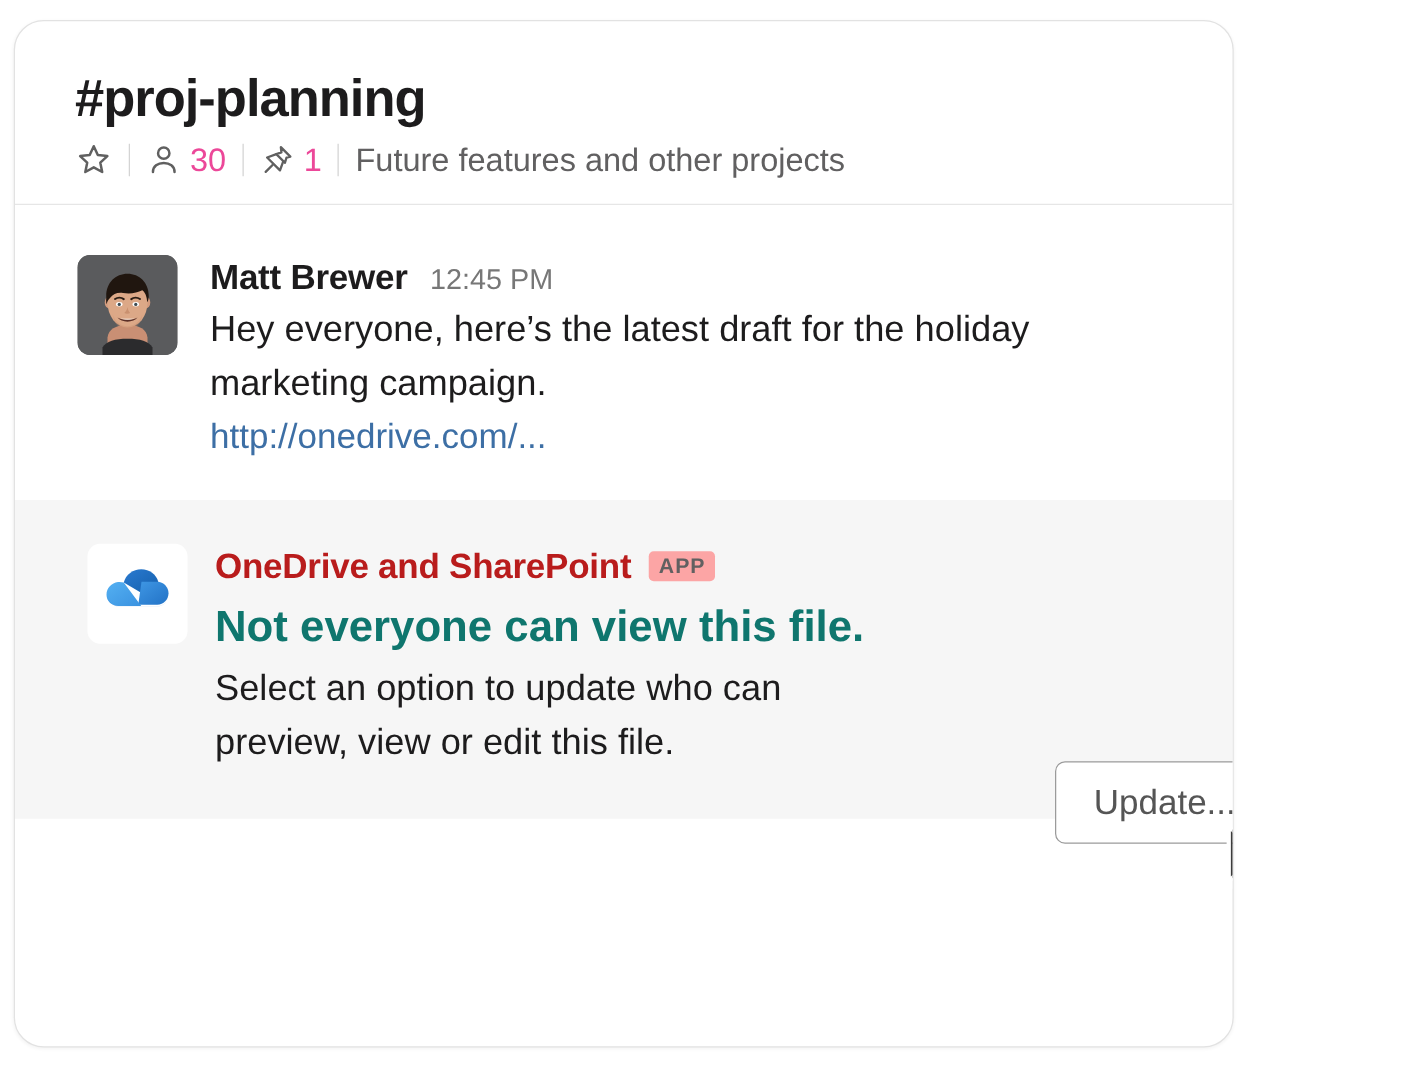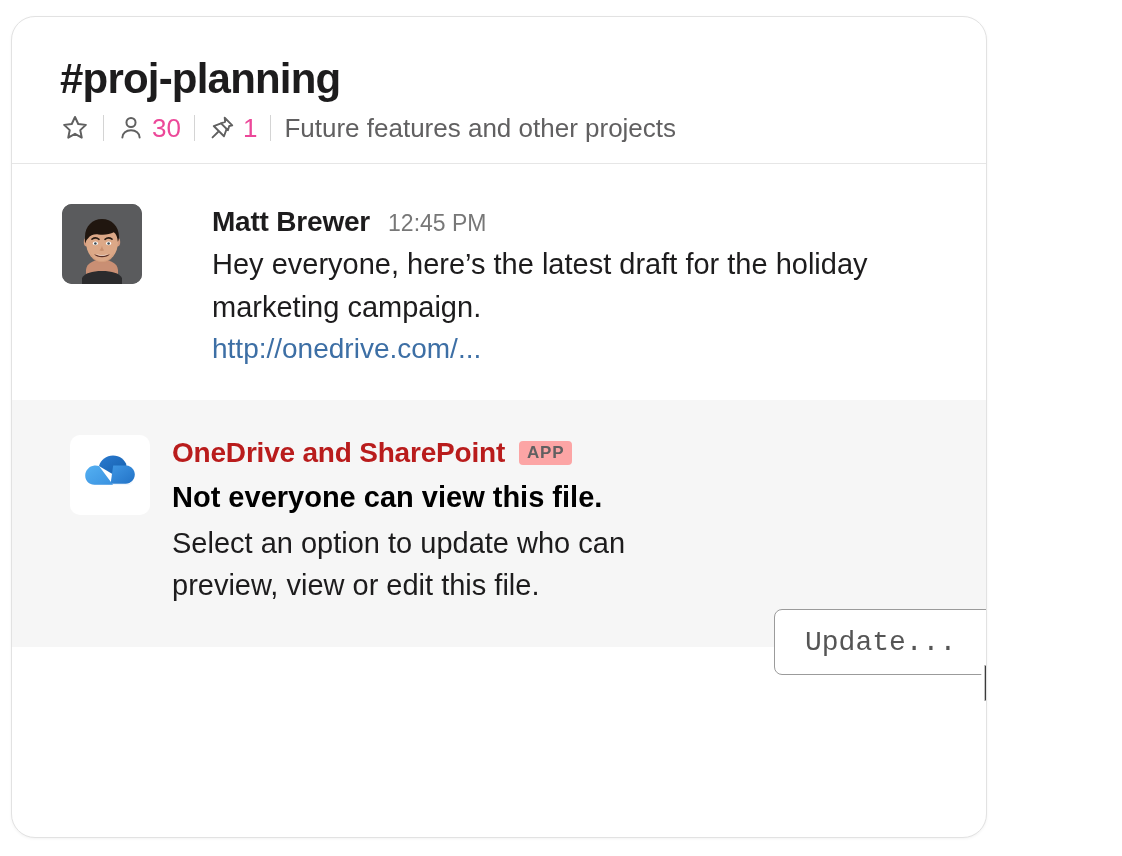--- a/index.html
+++ b/index.html
@@ -74,21 +74,20 @@
     color: #616061;
     font-size: 26px;
     white-space: nowrap;
   }
 
   
   .message-row {
     display: flex;
     padding: 40px 0 30px 50px;
     background: #ffffff;
-    gap: 44px;
   }
   .avatar {
     width: 80px;
     height: 80px;
     border-radius: 10px;
     flex: 0 0 80px;
     overflow: hidden;
     position: relative;
     background: #58595b;
   }
@@ -167,50 +166,49 @@
     background: #fca5a5;
     color: #616061;
     font-size: 17px;
     font-weight: bold;
     letter-spacing: 0.8px;
     padding: 3px 8px 4px 8px;
     border-radius: 4px;
     line-height: 1;
   }
   .attach-title {
-    font-size: 29px;
-    font-weight: bold;
-    color: #000000;
+    font-size: 35px;
+    font-weight: bold;
+    color: #0f766e;
     line-height: 1.42;
     margin-bottom: 4px;
   }
   .attach-desc {
     font-size: 29px;
     color: #1d1c1d;
     line-height: 1.47;
     max-width: 600px;
   }
 
   
   .update-btn {
     position: absolute;
-    left: 762px;
+    left: 832px;
     top: 592px;
     width: 265px;
     height: 66px;
     box-sizing: border-box;
     background: #ffffff;
     border: 1px solid #9b9b9b;
     border-radius: 8px;
     display: flex;
     align-items: center;
     justify-content: space-between;
     padding: 0 26px 0 30px;
     cursor: pointer;
-    font-family: Liberation Mono, monospace;
   }
   .update-btn-label {
     font-size: 28px;
     color: #555555;
   }
 
   
   .cursor {
     position: absolute;
     left: 966px;

